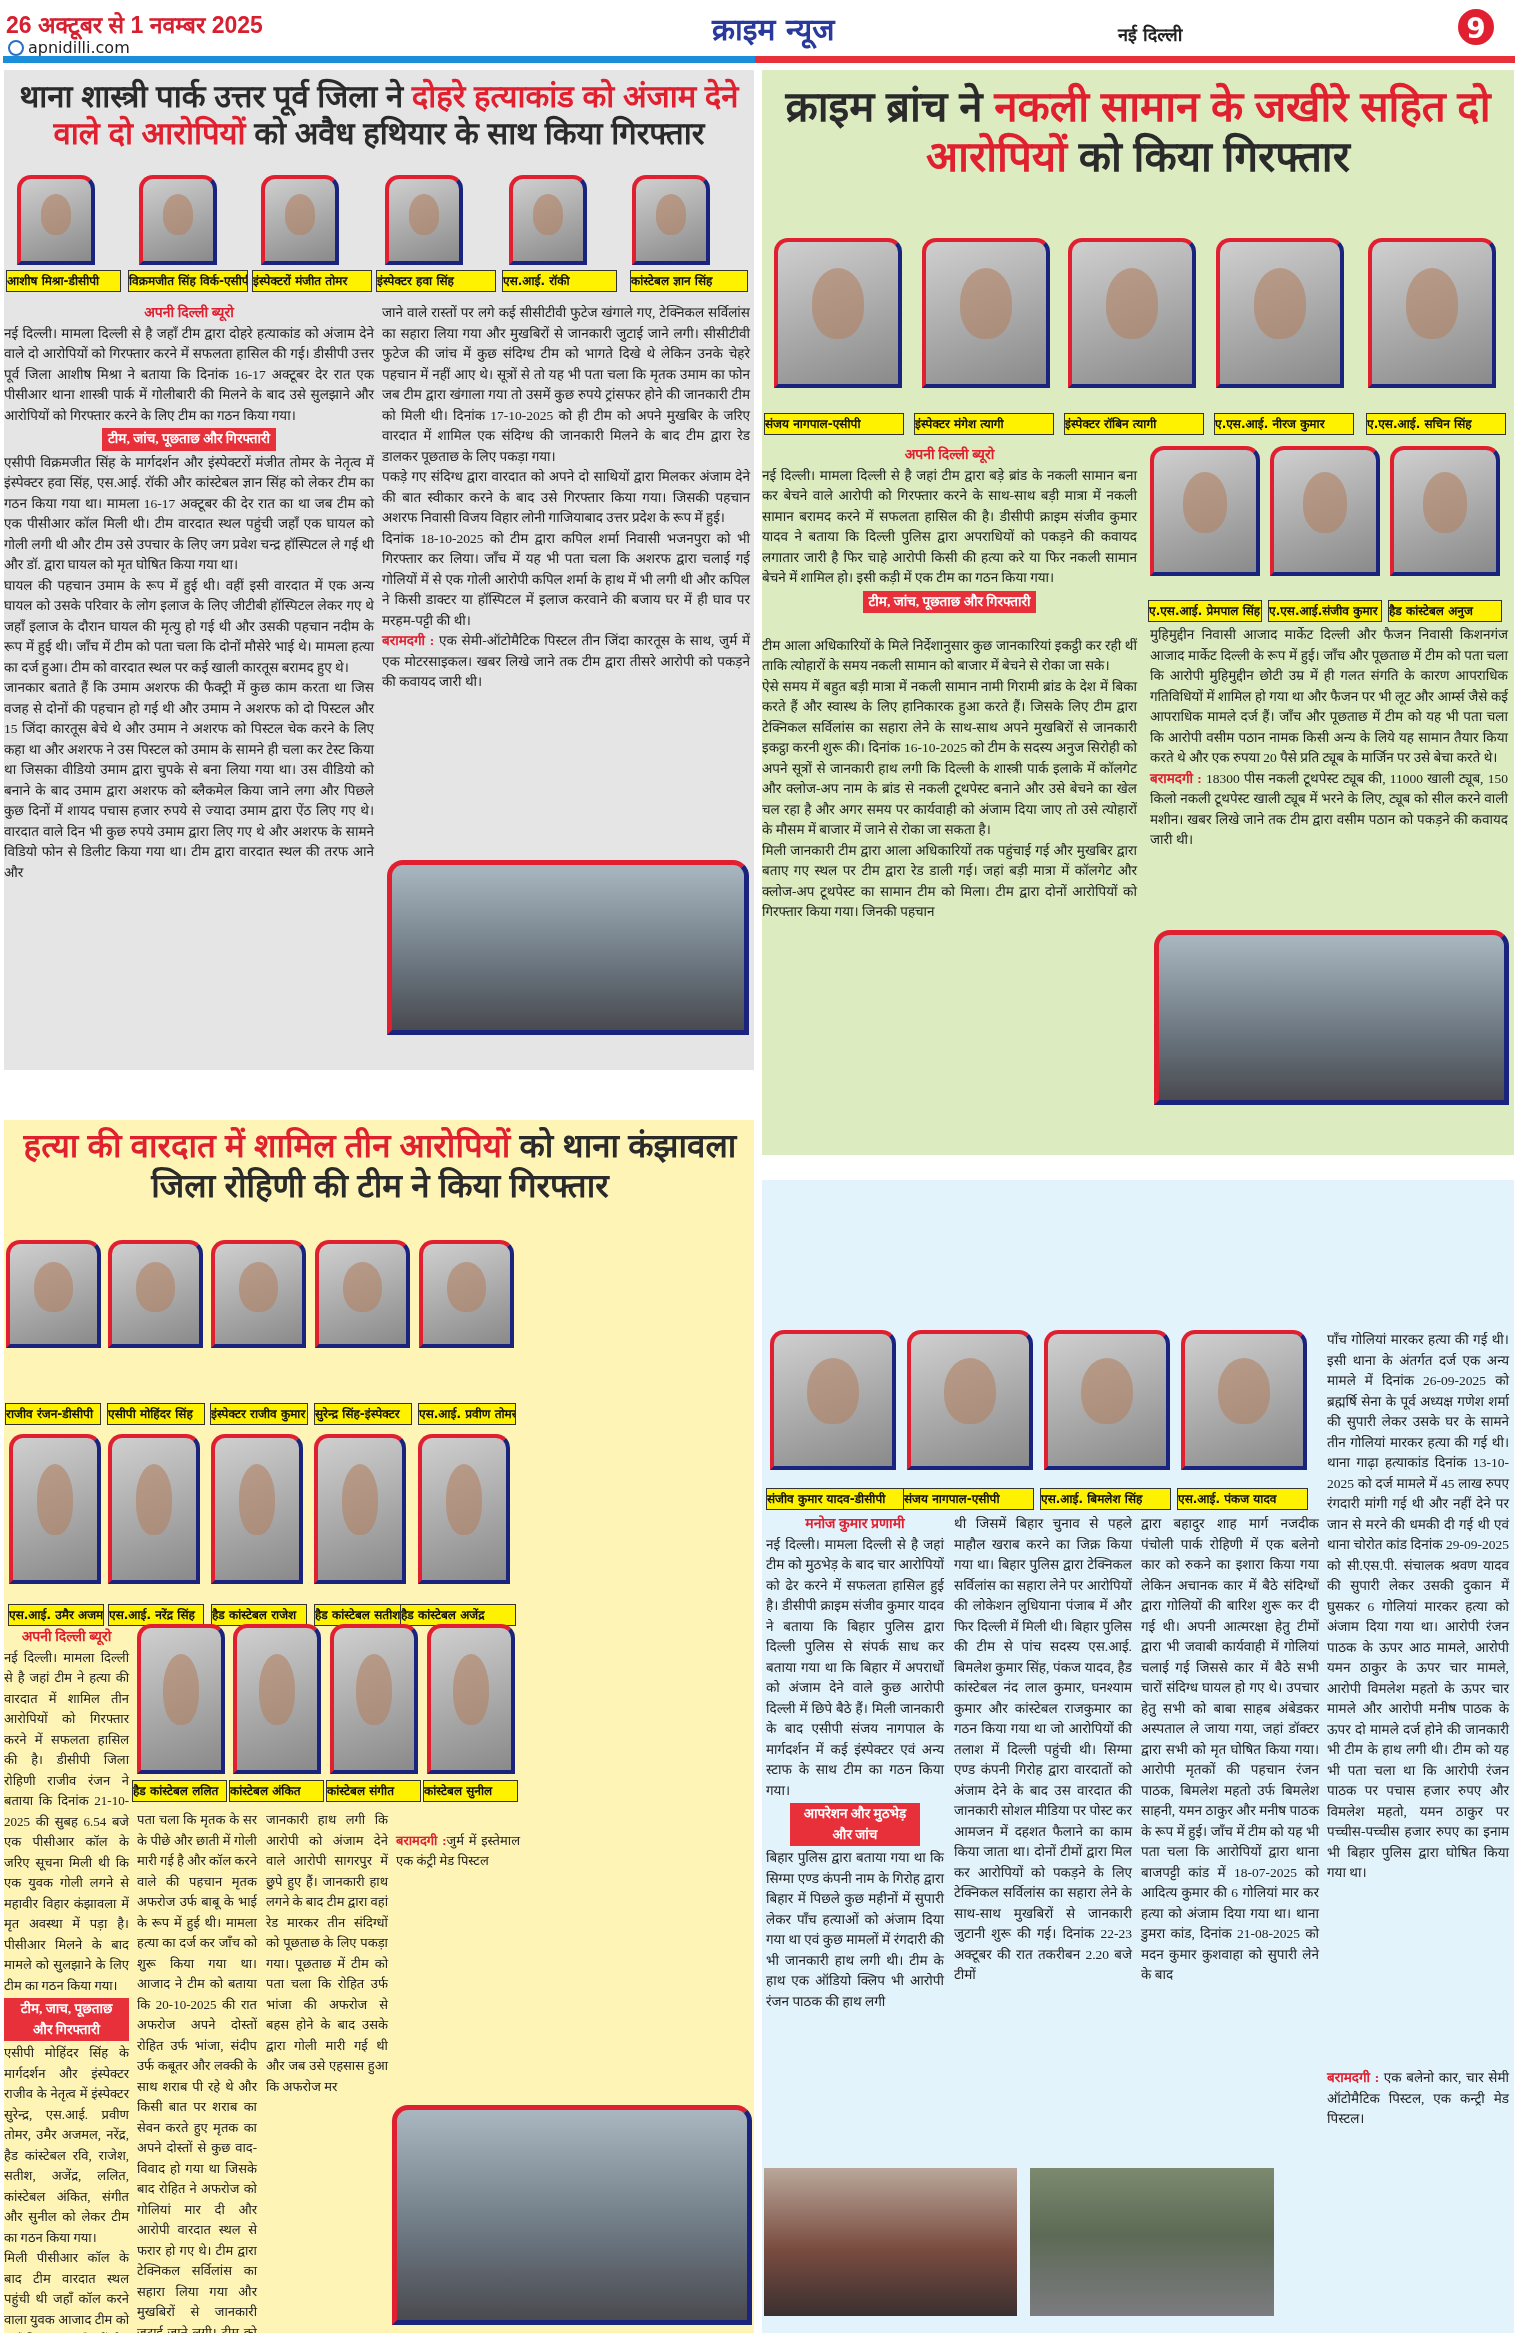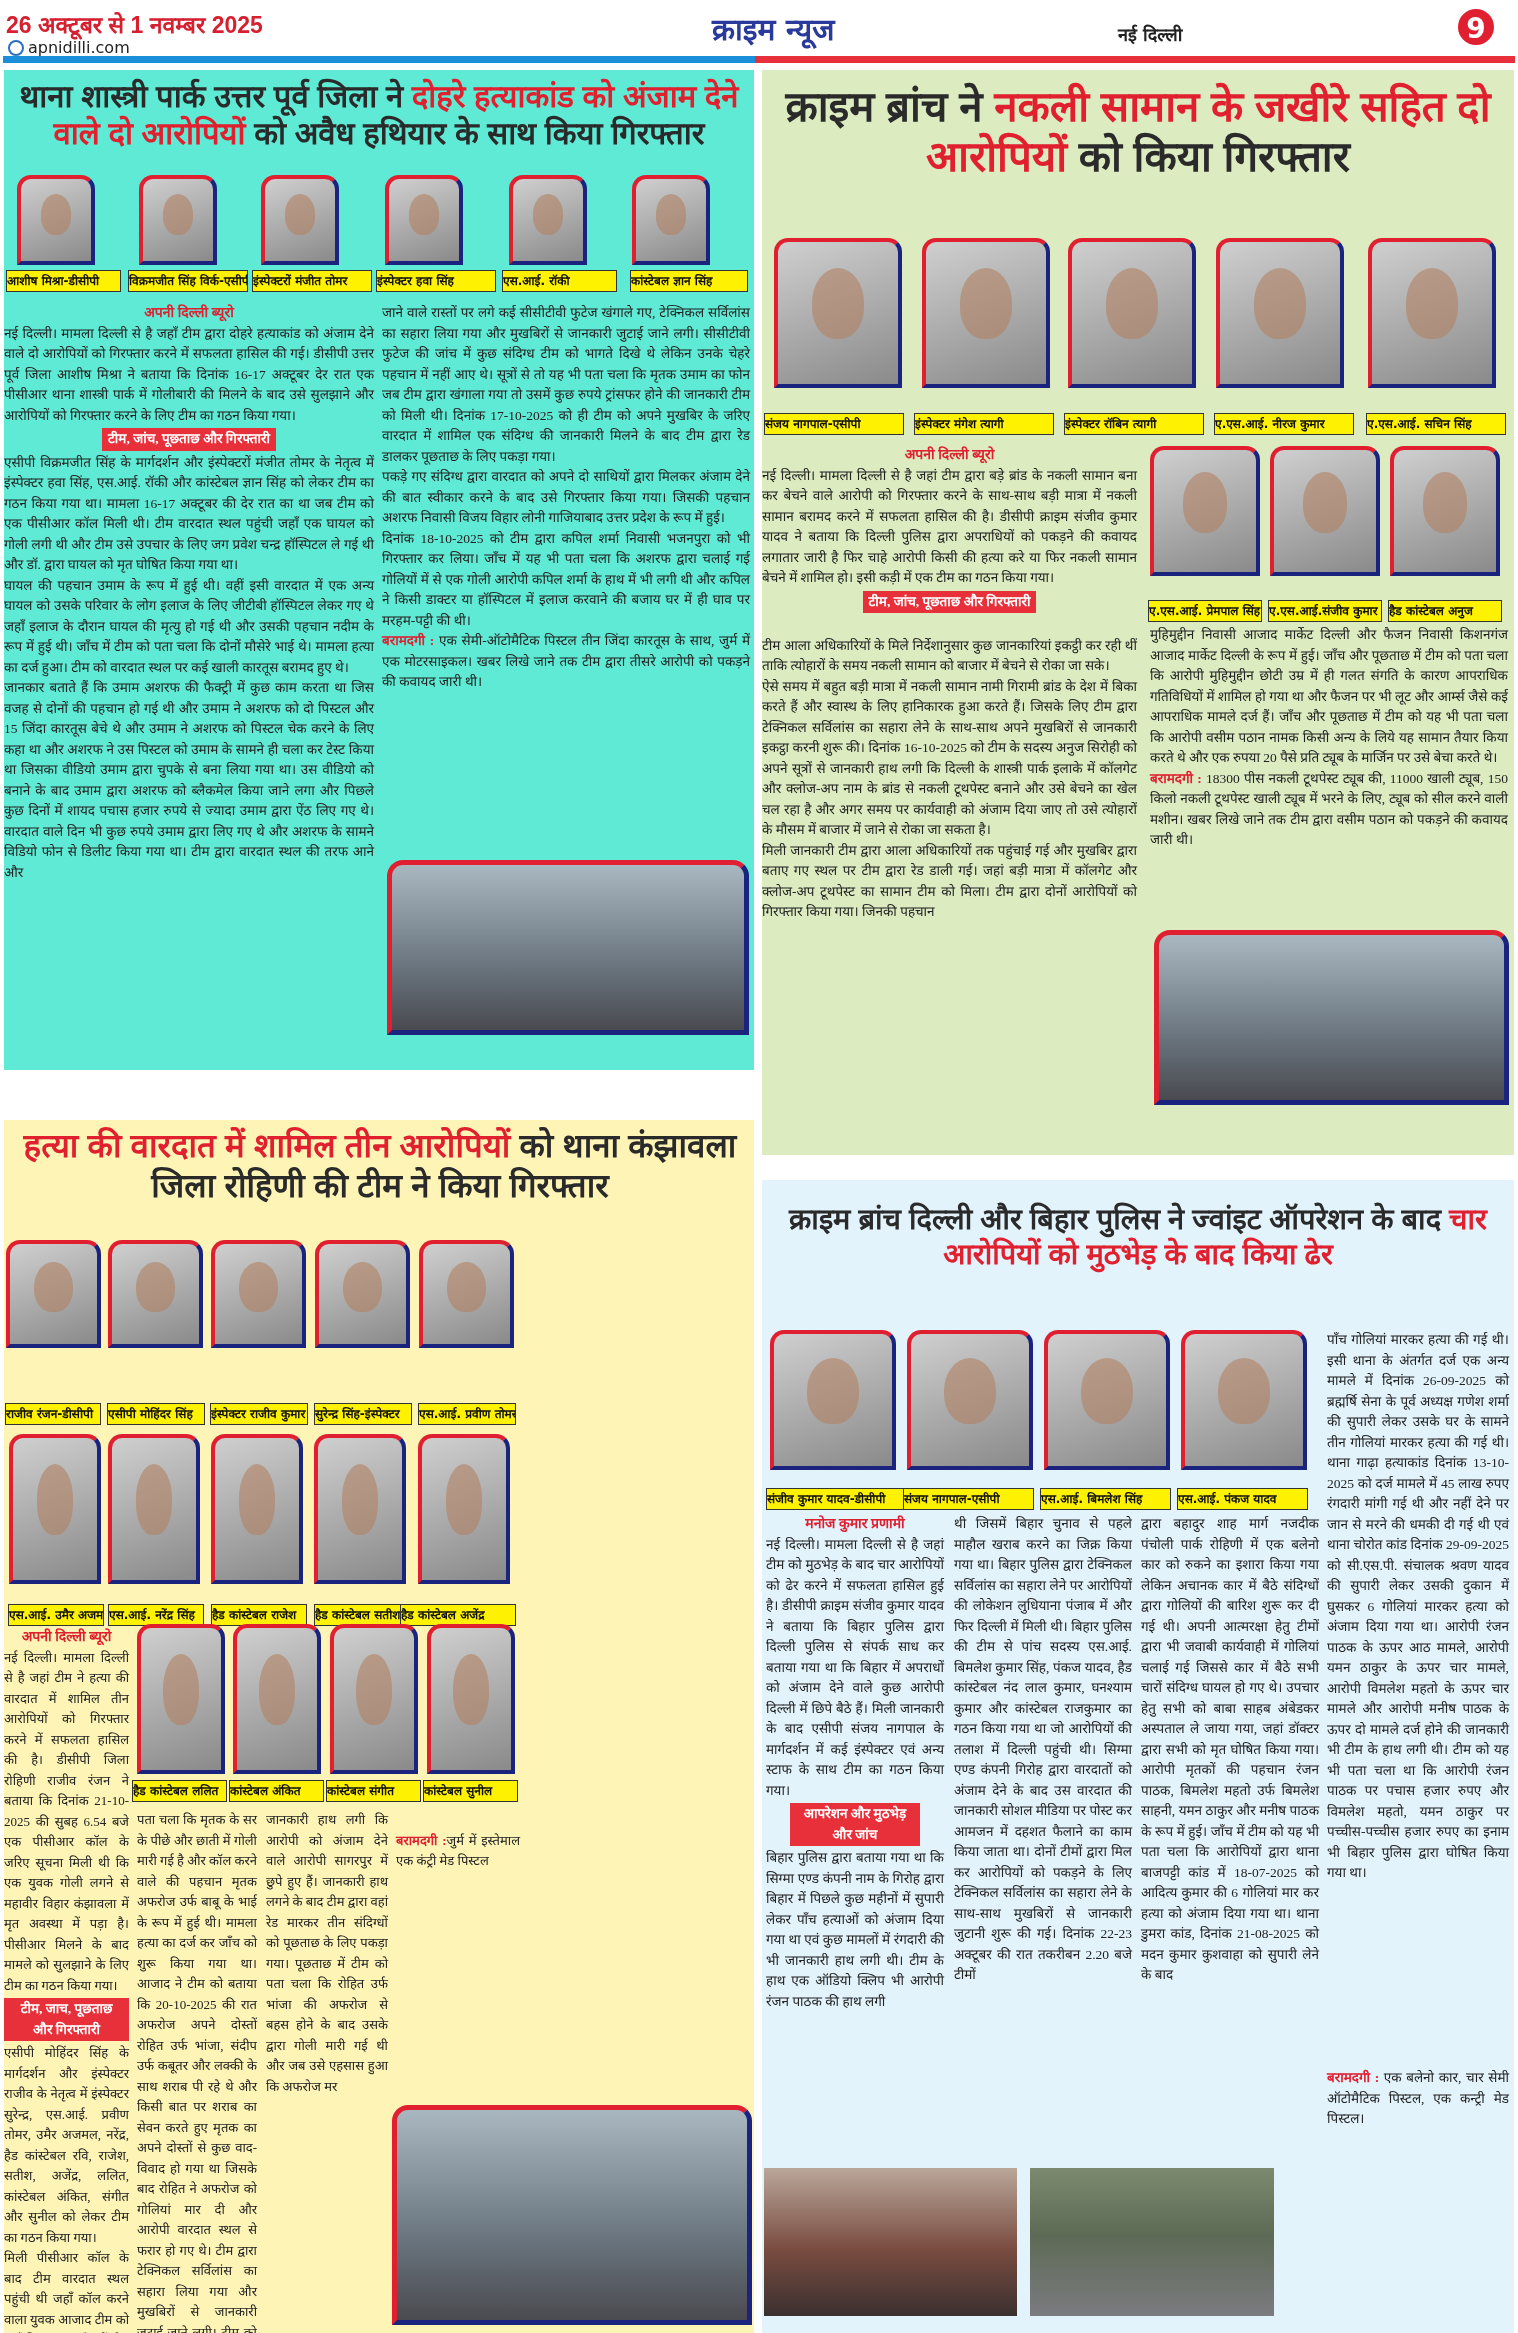--- a/index.html
+++ b/index.html
@@ -9,21 +9,21 @@
 .hdr .web{position:absolute;left:8px;top:38px;font-size:16px;color:#222}
 .hdr .web .globe{display:inline-block;width:16px;height:16px;border-radius:50%;border:2px solid #2a6ec6;vertical-align:-3px;margin-right:4px}
 .hdr .sect{position:absolute;left:712px;top:8px;font-size:30px;font-weight:bold;color:#2a3a9c}
 .hdr .city{position:absolute;left:1118px;top:22px;font-size:18px;font-weight:bold;color:#222}
 .hdr .brand{position:absolute;left:1210px;top:0;width:305px;height:58px;background:#f9c52a;clip-path:polygon(12% 0,100% 0,100% 100%,0 100%);border-top-right-radius:20px}
 .hdr .brand span{position:absolute;left:60px;top:4px;font-size:38px;font-weight:bold;color:#e02030;-webkit-text-stroke:1px #fff}
 .hdr .pg{position:absolute;left:1456px;top:7px;width:40px;height:40px;border-radius:50%;background:#e02030;color:#fff;font-size:28px;font-weight:bold;text-align:center;line-height:40px;border:2px solid #fff}
 .bar-blue{position:absolute;left:3px;top:56px;width:752px;height:7px;background:#1a8ed8}
 .bar-red{position:absolute;left:755px;top:56px;width:760px;height:7px;background:#e8303a}
 .box{position:absolute;overflow:hidden}
-.b1{left:4px;top:70px;width:750px;height:1000px;background:#5eead4}
+.b1{left:4px;top:70px;width:750px;height:1000px;background:#e5e5e5}
 .b2{left:762px;top:70px;width:752px;height:1085px;background:#dcebc0}
 .b3{left:4px;top:1120px;width:750px;height:1213px;background:#fdf4b6}
 .b4{left:762px;top:1180px;width:752px;height:1153px;background:#e2f3fc}
 .hl{position:absolute;font-weight:bold;text-align:center;line-height:1.2;font-family:"Liberation Sans",sans-serif;color:#2a2a2a}
 .hl .r{color:#e0202e}
 .photo{position:absolute;background:linear-gradient(160deg,#cfcfcf,#8a8a8a);border:4px solid #e02030;border-right-color:#1a237e;border-bottom-color:#1a237e;border-radius:14px 14px 0 0}
 .photo::after{content:"";position:absolute;left:28%;top:18%;width:44%;height:50%;border-radius:50% 50% 45% 45%;background:#b08060;opacity:.6}
 .lbl{position:absolute;background:#fff200;border:1px solid #333;font-size:12px;font-weight:bold;color:#111;line-height:20px;height:22px;white-space:nowrap;overflow:hidden}
 .txt{position:absolute;font-family:"Liberation Serif",serif;font-size:13.5px;line-height:20.5px;color:#222;text-align:justify}
 .by{color:#e02030;font-weight:bold;text-align:center;font-size:14px;display:block}
@@ -156,23 +156,20 @@
   <div class="txt" style="left:133px;top:690px;width:120px;font-size:13px"><span>पता चला कि मृतक के सर के पीछे और छाती में गोली मारी गई है और कॉल करने वाले की पहचान मृतक अफरोज उर्फ बाबू के भाई के रूप में हुई थी। मामला हत्या का दर्ज कर जाँच को शुरू किया गया था। आजाद ने टीम को बताया कि 20-10-2025 की रात अफरोज अपने दोस्तों रोहित उर्फ भांजा, संदीप उर्फ कबूतर और लक्की के साथ शराब पी रहे थे और किसी बात पर शराब का सेवन करते हुए मृतक का अपने दोस्तों से कुछ वाद-विवाद हो गया था जिसके बाद रोहित ने अफरोज को गोलियां मार दी और आरोपी वारदात स्थल से फरार हो गए थे। टीम द्वारा टेक्निकल सर्विलांस का सहारा लिया गया और मुखबिरों से जानकारी जुटाई जाने लगी। टीम को अपने सूत्रों से</span></div>
   <div class="txt" style="left:262px;top:690px;width:122px;font-size:13px"><span>जानकारी हाथ लगी कि आरोपी को अंजाम देने वाले आरोपी सागरपुर में छुपे हुए हैं। जानकारी हाथ लगने के बाद टीम द्वारा वहां रेड मारकर तीन संदिग्धों को पूछताछ के लिए पकड़ा गया। पूछताछ में टीम को पता चला कि रोहित उर्फ भांजा की अफरोज से बहस होने के बाद उसके द्वारा गोली मारी गई थी और जब उसे एहसास हुआ कि अफरोज मर</span></div>
   <div class="txt" style="left:392px;top:690px;width:124px;font-size:13px">
     <br>
     <span class="rec">बरामदगी :</span><span>जुर्म में इस्तेमाल एक कंट्री मेड पिस्टल</span>
   </div>
   <div class="bigphoto" style="left:388px;top:985px;width:360px;height:220px"></div>
 </div>
 
 <div class="box b4">
-  <div class="hl" style="left:6px;top:22px;width:740px;font-size:29px">
-    <span>क्राइम ब्रांच दिल्ली और बिहार पुलिस ने ज्वांइट ऑपरेशन के बाद </span><span class="r">चार आरोपियों को मुठभेड़ के बाद किया ढेर</span>
-  </div>
   <div class="photo" style="left:8px;top:150px;width:126px;height:140px"></div>
   <div class="photo" style="left:145px;top:150px;width:126px;height:140px"></div>
   <div class="photo" style="left:282px;top:150px;width:126px;height:140px"></div>
   <div class="photo" style="left:419px;top:150px;width:126px;height:140px"></div>
   <div class="lbl" style="left:4px;top:308px;width:145px">संजीव कुमार यादव-डीसीपी</div>
   <div class="lbl" style="left:141px;top:308px;width:131px">संजय नागपाल-एसीपी</div>
   <div class="lbl" style="left:278px;top:308px;width:131px">एस.आई. बिमलेश सिंह</div>
   <div class="lbl" style="left:415px;top:308px;width:131px">एस.आई. पंकज यादव</div>
   <div class="txt" style="left:565px;top:150px;width:182px"><span>पाँच गोलियां मारकर हत्या की गई थी। इसी थाना के अंतर्गत दर्ज एक अन्य मामले में दिनांक 26-09-2025 को ब्रह्मर्षि सेना के पूर्व अध्यक्ष गणेश शर्मा की सुपारी लेकर उसके घर के सामने तीन गोलियां मारकर हत्या की गई थी। थाना गाढ़ा हत्याकांड दिनांक 13-10-2025 को दर्ज मामले में 45 लाख रुपए रंगदारी मांगी गई थी और नहीं देने पर जान से मरने की धमकी दी गई थी एवं थाना चोरोत कांड दिनांक 29-09-2025 को सी.एस.पी. संचालक श्रवण यादव की सुपारी लेकर उसकी दुकान में घुसकर 6 गोलियां मारकर हत्या को अंजाम दिया गया था। आरोपी रंजन पाठक के ऊपर आठ मामले, आरोपी यमन ठाकुर के ऊपर चार मामले, आरोपी विमलेश महतो के ऊपर चार मामले और आरोपी मनीष पाठक के ऊपर दो मामले दर्ज होने की जानकारी भी टीम के हाथ लगी थी। टीम को यह भी पता चला था कि आरोपी रंजन पाठक पर पचास हजार रुपए और विमलेश महतो, यमन ठाकुर पर पच्चीस-पच्चीस हजार रुपए का इनाम भी बिहार पुलिस द्वारा घोषित किया गया था।</span></div>
   <div class="txt" style="left:4px;top:334px;width:178px">

